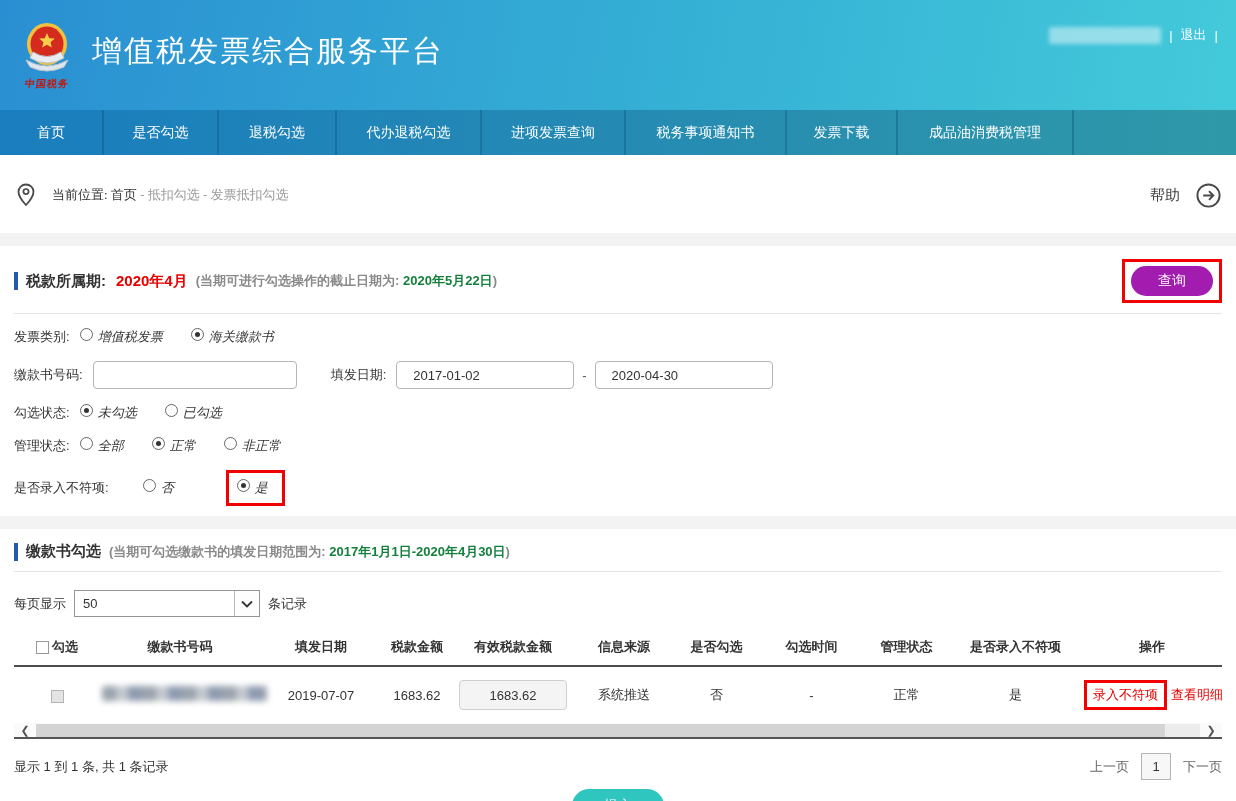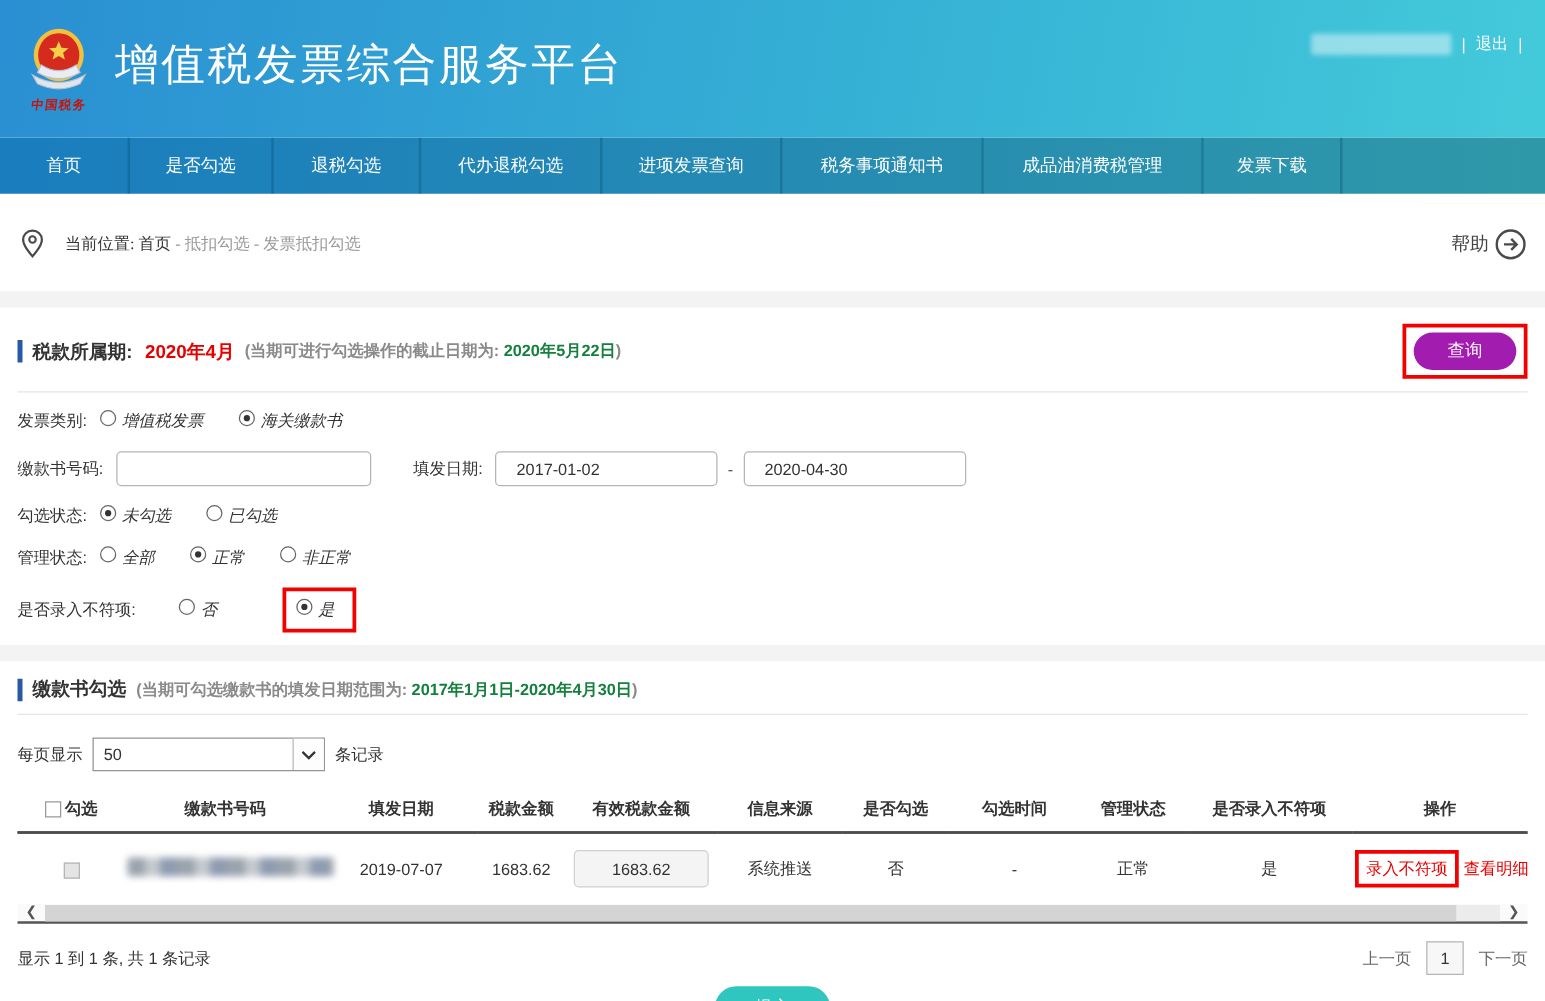--- a/index.html
+++ b/index.html
@@ -4,35 +4,35 @@
 <style>
   * { margin:0; padding:0; box-sizing:border-box; }
   html,body { width:1236px; height:801px; overflow:hidden; background:#fff;
     font-family:"Liberation Sans","DejaVu Sans",sans-serif; }
   
   .hdr { height:110px; background:linear-gradient(100deg,#2a8fd2 0%,#35b0d5 55%,#43cada 100%);
     position:relative; display:flex; align-items:center; }
   .logo-wrap { margin-left:14px; width:66px; display:flex; flex-direction:column; align-items:center; }
   .logo-cn { color:#c6150e; font-size:10px; font-weight:bold; letter-spacing:1px;
     transform:skewX(-8deg); margin-top:1px; white-space:nowrap; }
-  .hdr-title { color:#fff; font-size:35px; letter-spacing:2px; margin-left:12px; margin-top:-8px; }
+  .hdr-title { color:#fff; font-size:30px; letter-spacing:2px; margin-left:12px; margin-top:-8px; }
   .hdr-user { position:absolute; right:18px; top:26px; display:flex; align-items:center;
     color:#fff; font-size:13px; gap:8px; }
   .user-blur { width:112px; height:17px; border-radius:2px; background:rgba(255,255,255,0.45);
     filter:blur(2px); }
   
   .nav { height:45px; background:linear-gradient(90deg,#1a7dbe,#2f98a8); display:flex; }
   .nav-item { display:flex; align-items:center; justify-content:center; color:#fff;
     font-size:14px; cursor:pointer; border-right:2px solid rgba(8,70,100,0.30); }
   
   .content { padding:0 14px; }
   .crumb-row { display:flex; align-items:center; margin-top:24px; height:32px;font-family:Liberation Serif, serif; }
   .crumb-txt { font-size:13px; color:#333; margin-left:14px; }
   .crumb-rest { color:#999; }
-  .help { margin-left:auto; display:flex; align-items:center; gap:4px; color:#444;
+  .help { margin-left:auto; display:flex; align-items:center; gap:15px; color:#444;
     font-size:15px; cursor:pointer; }
   .grayband { height:13px; background:#f3f3f3; margin:22px -14px 0 -14px; }
   .sec-row { display:flex; align-items:center; padding:13px 0 10px 0; border-bottom:1px solid #e5e5e5; }
   .sec-bar { width:4px; height:18px; background:#2858a8; margin-right:8px; }
   .sec-title { font-size:15px; font-weight:bold; color:#333; }
   .sec-red { font-size:15px; font-weight:bold; color:#e60000; margin-left:10px; }
   .sec-note { font-size:13px; font-weight:bold; color:#8a8a8a; margin-left:8px; }
   .sec-note b { color:#15803d; }
   .annot { border:3px solid #f30000; display:inline-flex; align-items:center; padding:4px 6px; }
   .btn-query { background:#a21caf; color:#fff; border:none; border-radius:15px;
@@ -108,22 +108,22 @@
   </div>
 </div>
 
 <div class="nav">
   <div class="nav-item" style="flex:0 0 104px">首页</div>
   <div class="nav-item" style="flex:0 0 115px">是否勾选</div>
   <div class="nav-item" style="flex:0 0 118px">退税勾选</div>
   <div class="nav-item" style="flex:0 0 145px">代办退税勾选</div>
   <div class="nav-item" style="flex:0 0 144px">进项发票查询</div>
   <div class="nav-item" style="flex:0 0 161px">税务事项通知书</div>
+  <div class="nav-item" style="flex:0 0 111px">发票下载</div>
   <div class="nav-item" style="flex:0 0 176px">成品油消费税管理</div>
-  <div class="nav-item" style="flex:0 0 111px">发票下载</div>
 </div>
 
 <div class="content">
 
   <div class="crumb-row">
     <svg width="24" height="26" viewBox="0 0 24 26">
       <path d="M12 2.5c-4.2 0-7.5 3.2-7.5 7.2 0 5.3 7.5 13.3 7.5 13.3s7.5-8 7.5-13.3c0-4-3.3-7.2-7.5-7.2z" fill="none" stroke="#4a4a4a" stroke-width="1.8"></path>
       <circle cx="12" cy="9.6" r="2.6" fill="none" stroke="#4a4a4a" stroke-width="1.7"></circle>
     </svg>
     <span class="crumb-txt">

